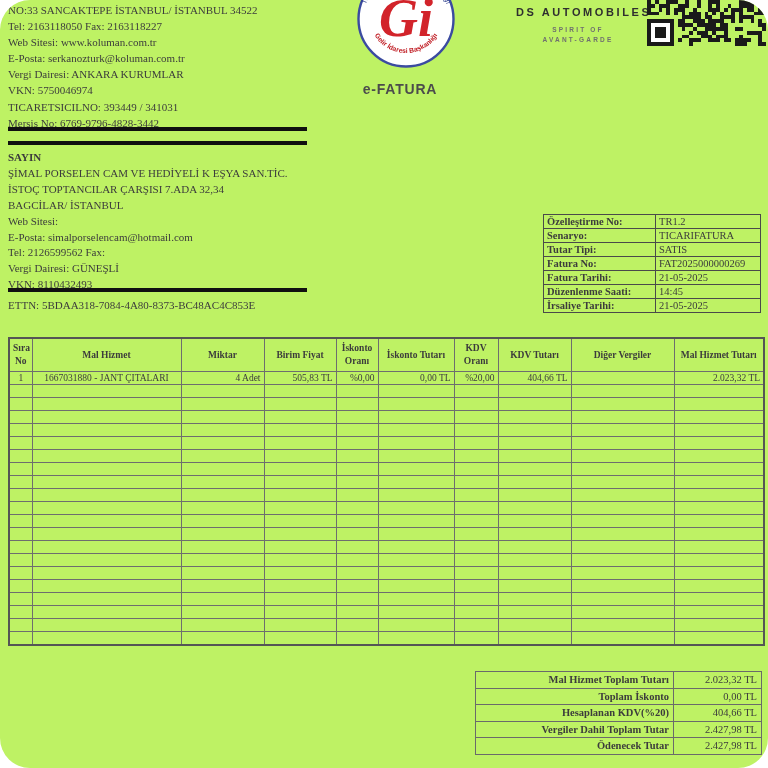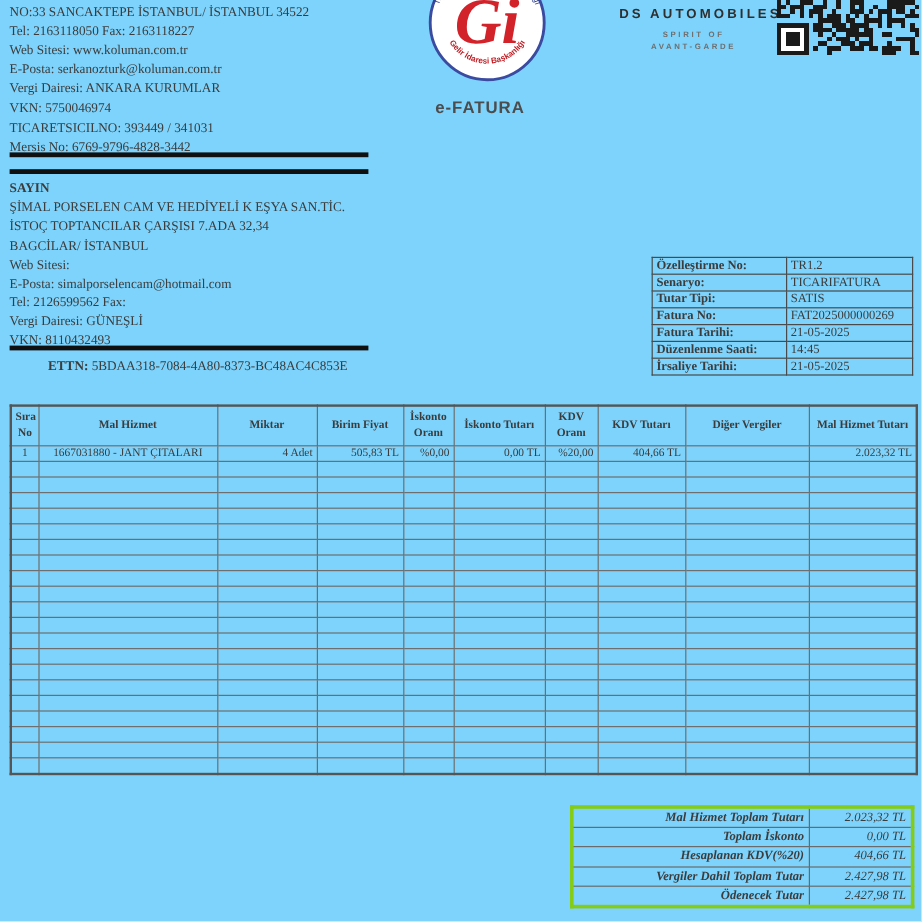--- a/index.html
+++ b/index.html
@@ -1,44 +1,45 @@
 <!DOCTYPE html>
 <html><head>
 <meta charset="utf-8">
 <style>
   * { margin: 0; padding: 0; box-sizing: border-box; }
   html, body { background: #ffffff; }
   .page {
     position: relative;
     width: 768px;
     height: 768px;
-    background: #7dd3fc;
+    background: #bef264;
     overflow: hidden;
     font-family: "Liberation Serif", serif;
     color: #3a3a3a;
+    border-radius: 30px;
   }
   
   .seller-block {
     position: absolute; left: 8px; top: 2px; width: 330px;
     font-size: 11px; line-height: 16.1px; color: #3c3c3c;
   }
   
   .bar { position: absolute; left: 8px; width: 299px; height: 4px; background: #101010; }
   .bar1 { top: 127px; }
   .bar2 { top: 141px; }
   .bar3 { top: 288px; }
   
   .buyer-block {
     position: absolute; left: 8px; top: 150px; width: 340px;
     font-size: 11px; line-height: 15.9px; color: #3c3c3c;
   }
   .buyer-heading { font-weight: bold; }
   
   .ettn-line { position: absolute; left: 8px; top: 299px; font-size: 11px; color: #3c3c3c; }
-  .ettn-line b { font-weight: bold; margin-left: 32px; }
+  .ettn-line b { font-weight: normal; }
   
   .gib-logo { position: absolute; left: 356px; top: -31px; width: 100px; height: 100px; }
   .efatura-label {
     position: absolute; left: 336px; top: 81px; width: 128px;
     text-align: center; font-family: "Liberation Sans", sans-serif;
     font-weight: bold; font-size: 14px; letter-spacing: 0.8px; color: #4c4c4c;
   }
   
   .brand-block {
     position: absolute; left: 516px; top: 6px; width: 124px;
@@ -75,21 +76,21 @@
   }
   .items-table td { height: 12.5px; }
   .items-table { border: 2px solid #555; }
   .al-c { text-align: center; }
   .al-l { text-align: center; }
   .al-r { text-align: right; }
   
   .totals-table {
     position: absolute; left: 475px; top: 671px; width: 287px;
     border-collapse: collapse; table-layout: fixed;
-    font-size: 10.5px; color: #3c3c3c; border: 3px solid #84cc16; font-style: italic;
+    font-size: 10.5px; color: #3c3c3c; border: 1px solid #84cc16;
   }
   .totals-table th, .totals-table td {
     border: 1px solid #6a6a6a; height: 16.5px; padding: 0 4px;
     text-align: right; white-space: nowrap; overflow: hidden;
   }
   .totals-table th { font-weight: bold; width: 198px; }
 </style>
 </head>
 <body>
 

